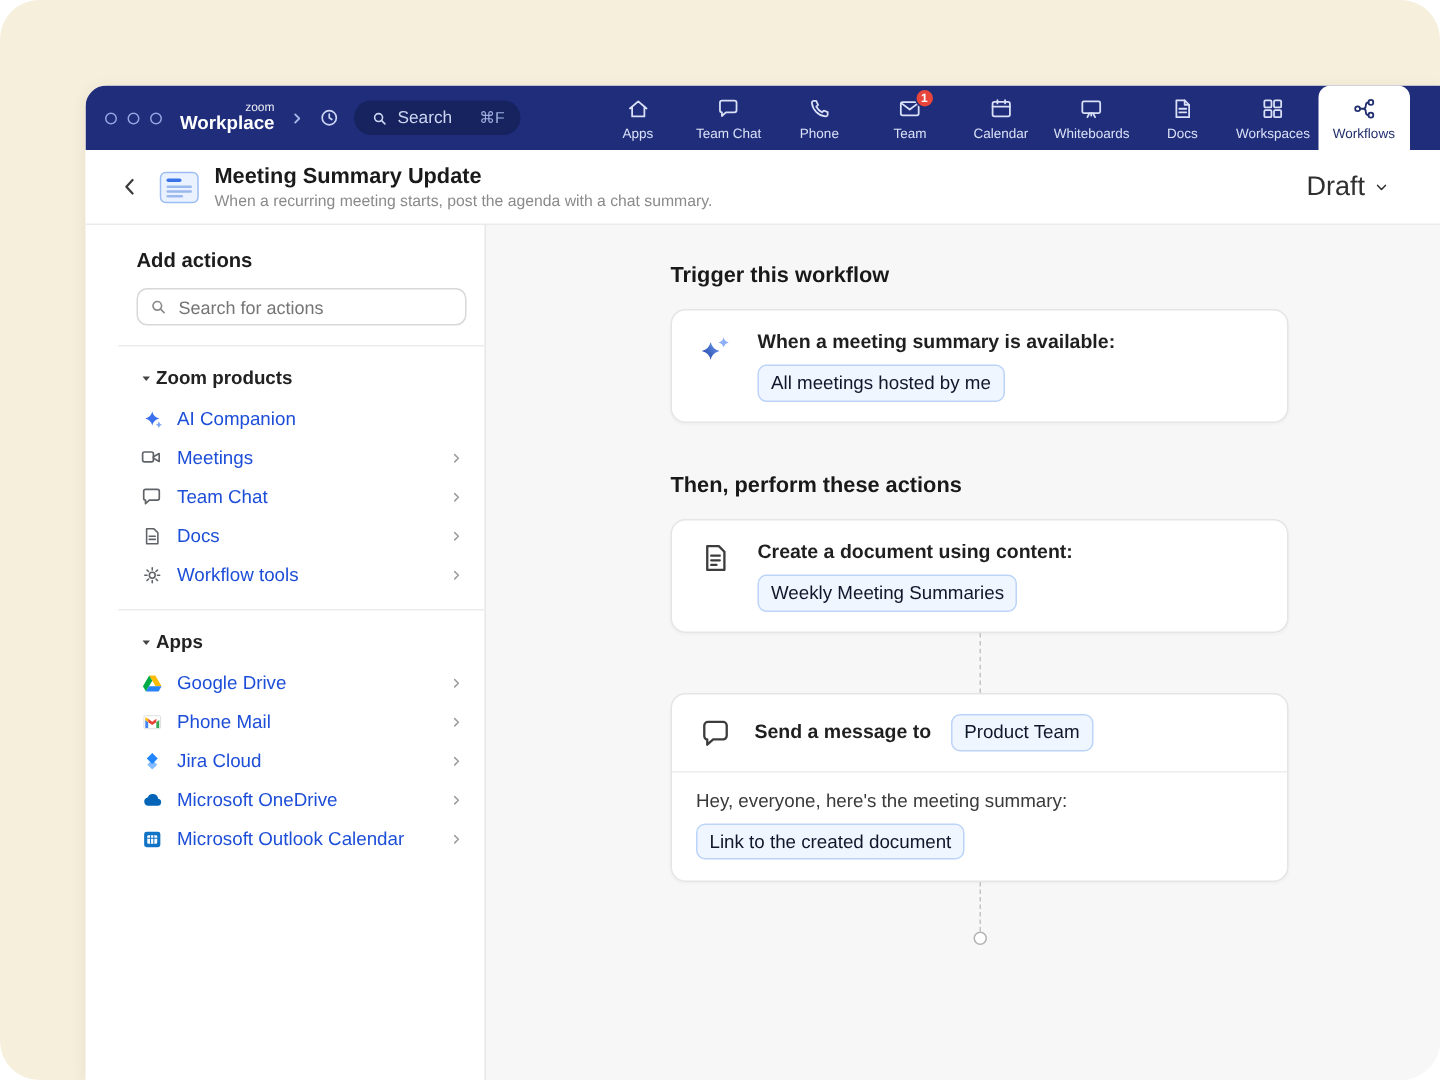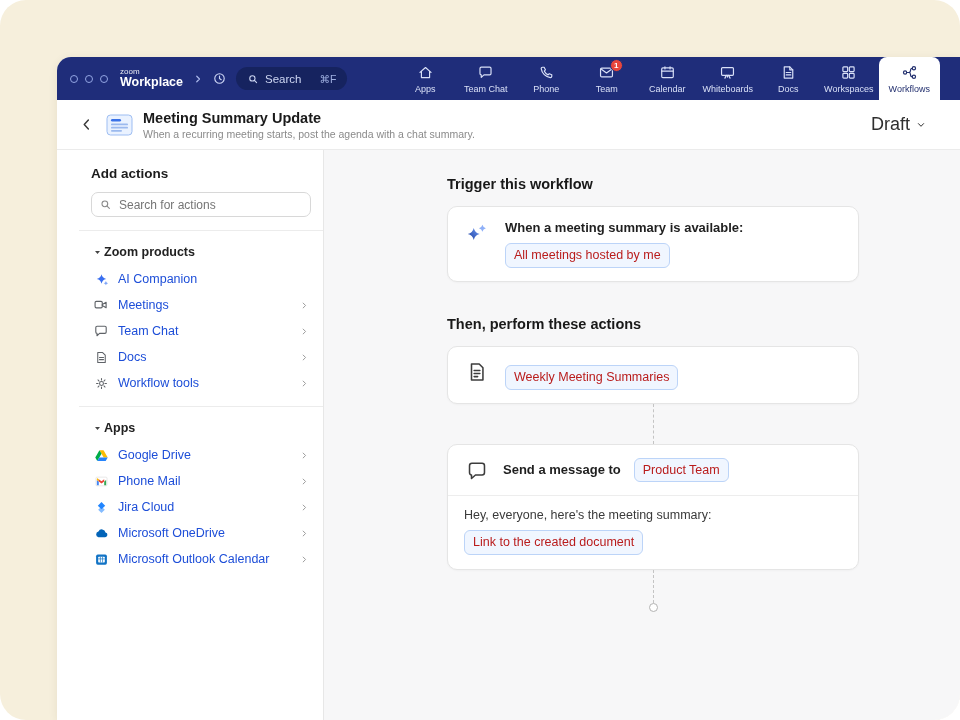--- a/index.html
+++ b/index.html
@@ -8,21 +8,21 @@
          font-family:"Liberation Sans",sans-serif;-webkit-font-smoothing:antialiased;}
   .window{position:absolute;left:57px;top:57px;right:0;bottom:0;display:flex;flex-direction:column;
           border-top-left-radius:14px;overflow:hidden;background:#fff;box-shadow:0 2px 10px rgba(60,50,20,.08);}
 
   
   .navbar{height:43px;background:#1f2d7a;display:flex;align-items:stretch;padding-left:13px;flex:0 0 auto;}
   .nav-left{display:flex;align-items:center;gap:9px;align-self:center;}
   .dots{display:flex;gap:7px;margin-right:3px;}
   .dot{width:8px;height:8px;border:1.4px solid #93a5e3;border-radius:50%;}
   .brand{display:flex;flex-direction:column;line-height:1.05;color:#fff;margin-right:1px;}
-  .brand-top{font-size:8px;opacity:.9;}
+  .brand-top{font-size:8px;opacity:.9;text-align:right;}
   .brand-bottom{font-size:12.5px;font-weight:bold;}
   .nav-chev{color:#aab7ea;display:flex;}
   .history{color:#cdd6f5;display:flex;}
   .search-pill{display:flex;align-items:center;gap:6px;background:#16235f;color:#cdd6f2;border-radius:12px;
                height:23px;padding:0 11px;font-size:11.5px;cursor:pointer;}
   .search-pill .shortcut{margin-left:12px;font-size:10.5px;color:#9fb0e0;}
   .nav-items{display:flex;align-items:stretch;margin-left:auto;}
   .nav-item{width:60.5px;display:flex;flex-direction:column;align-items:center;justify-content:center;gap:3px;
             color:#d9e0f7;position:relative;cursor:pointer;}
   .ni-label{font-size:9px;white-space:nowrap;}
@@ -63,21 +63,21 @@
 
   
   .canvas{flex:1;background:#f7f7f8;overflow:hidden;padding:26px 0 0 123px;}
   .col{width:412px;display:flex;flex-direction:column;}
   .heading{font-size:14.5px;font-weight:bold;color:#191919;margin:0 0 14px 0;}
   .heading.second{margin-top:34px;}
   .card{background:#fff;border:1px solid #e5e5e5;border-radius:10px;box-shadow:0 1px 2px rgba(0,0,0,.03);}
   .card.simple{display:flex;gap:15px;padding:12px 16px 13px 16px;align-items:flex-start;}
   .card-ic{width:26px;display:flex;justify-content:center;margin-top:2px;color:#3c3c3c;flex:0 0 auto;}
   .card-text{font-size:13px;font-weight:bold;color:#1f1f1f;line-height:1.4;}
-  .chip{display:inline-block;font-size:12.5px;color:#b91c1c;background:#f0f6ff;border:1px solid #bcd4f8;
+  .chip{display:inline-block;font-size:12.5px;color:#0f172a;background:#f0f6ff;border:1px solid #bcd4f8;
         border-radius:6px;padding:2px 8px;line-height:1.5;cursor:pointer;white-space:nowrap;}
   .chip.under{margin-top:6px;}
   .card3-top{display:flex;align-items:center;gap:13px;padding:13px 16px;}
   .card3-divider{border-top:1px solid #ededed;}
   .card3-body{padding:12px 16px 14px 16px;}
   .body-text{font-size:12.5px;color:#3a3a3a;margin-bottom:8px;}
   .connector{width:0;border-left:1.4px dashed #c4c4c4;height:40px;align-self:center;}
   .connector.short{height:33px;}
   .end-dot{width:9px;height:9px;border:1.4px solid #b3b3b3;border-radius:50%;background:#fff;align-self:center;cursor:pointer;}
   svg{display:block;}
@@ -445,20 +445,21 @@
           <h2 class="heading second">Then, perform these actions</h2>
 
           <div class="card simple">
             <span class="card-ic">
               <svg width="22" height="22" viewBox="0 0 20 20" fill="none" stroke="currentColor" stroke-width="1.4" stroke-linecap="round" stroke-linejoin="round">
                   <path d="M5 2.8h7l3.4 3.4v11H5z"></path>
                   <path d="M7.4 8.6h5.2M7.4 11.4h5.2M7.4 14.2h3.2"></path>
                 </svg>
             </span>
             <div>
+              <div class="card-text">Create a document using content:</div>
               <span class="chip under">Weekly Meeting Summaries</span>
             </div>
           </div>
 
           <div class="connector"></div>
 
           <div class="card">
             <div class="card3-top">
               <span class="card-ic">
                 <svg width="22" height="22" viewBox="0 0 20 20" fill="none" stroke="currentColor" stroke-width="1.4" stroke-linecap="round" stroke-linejoin="round">

